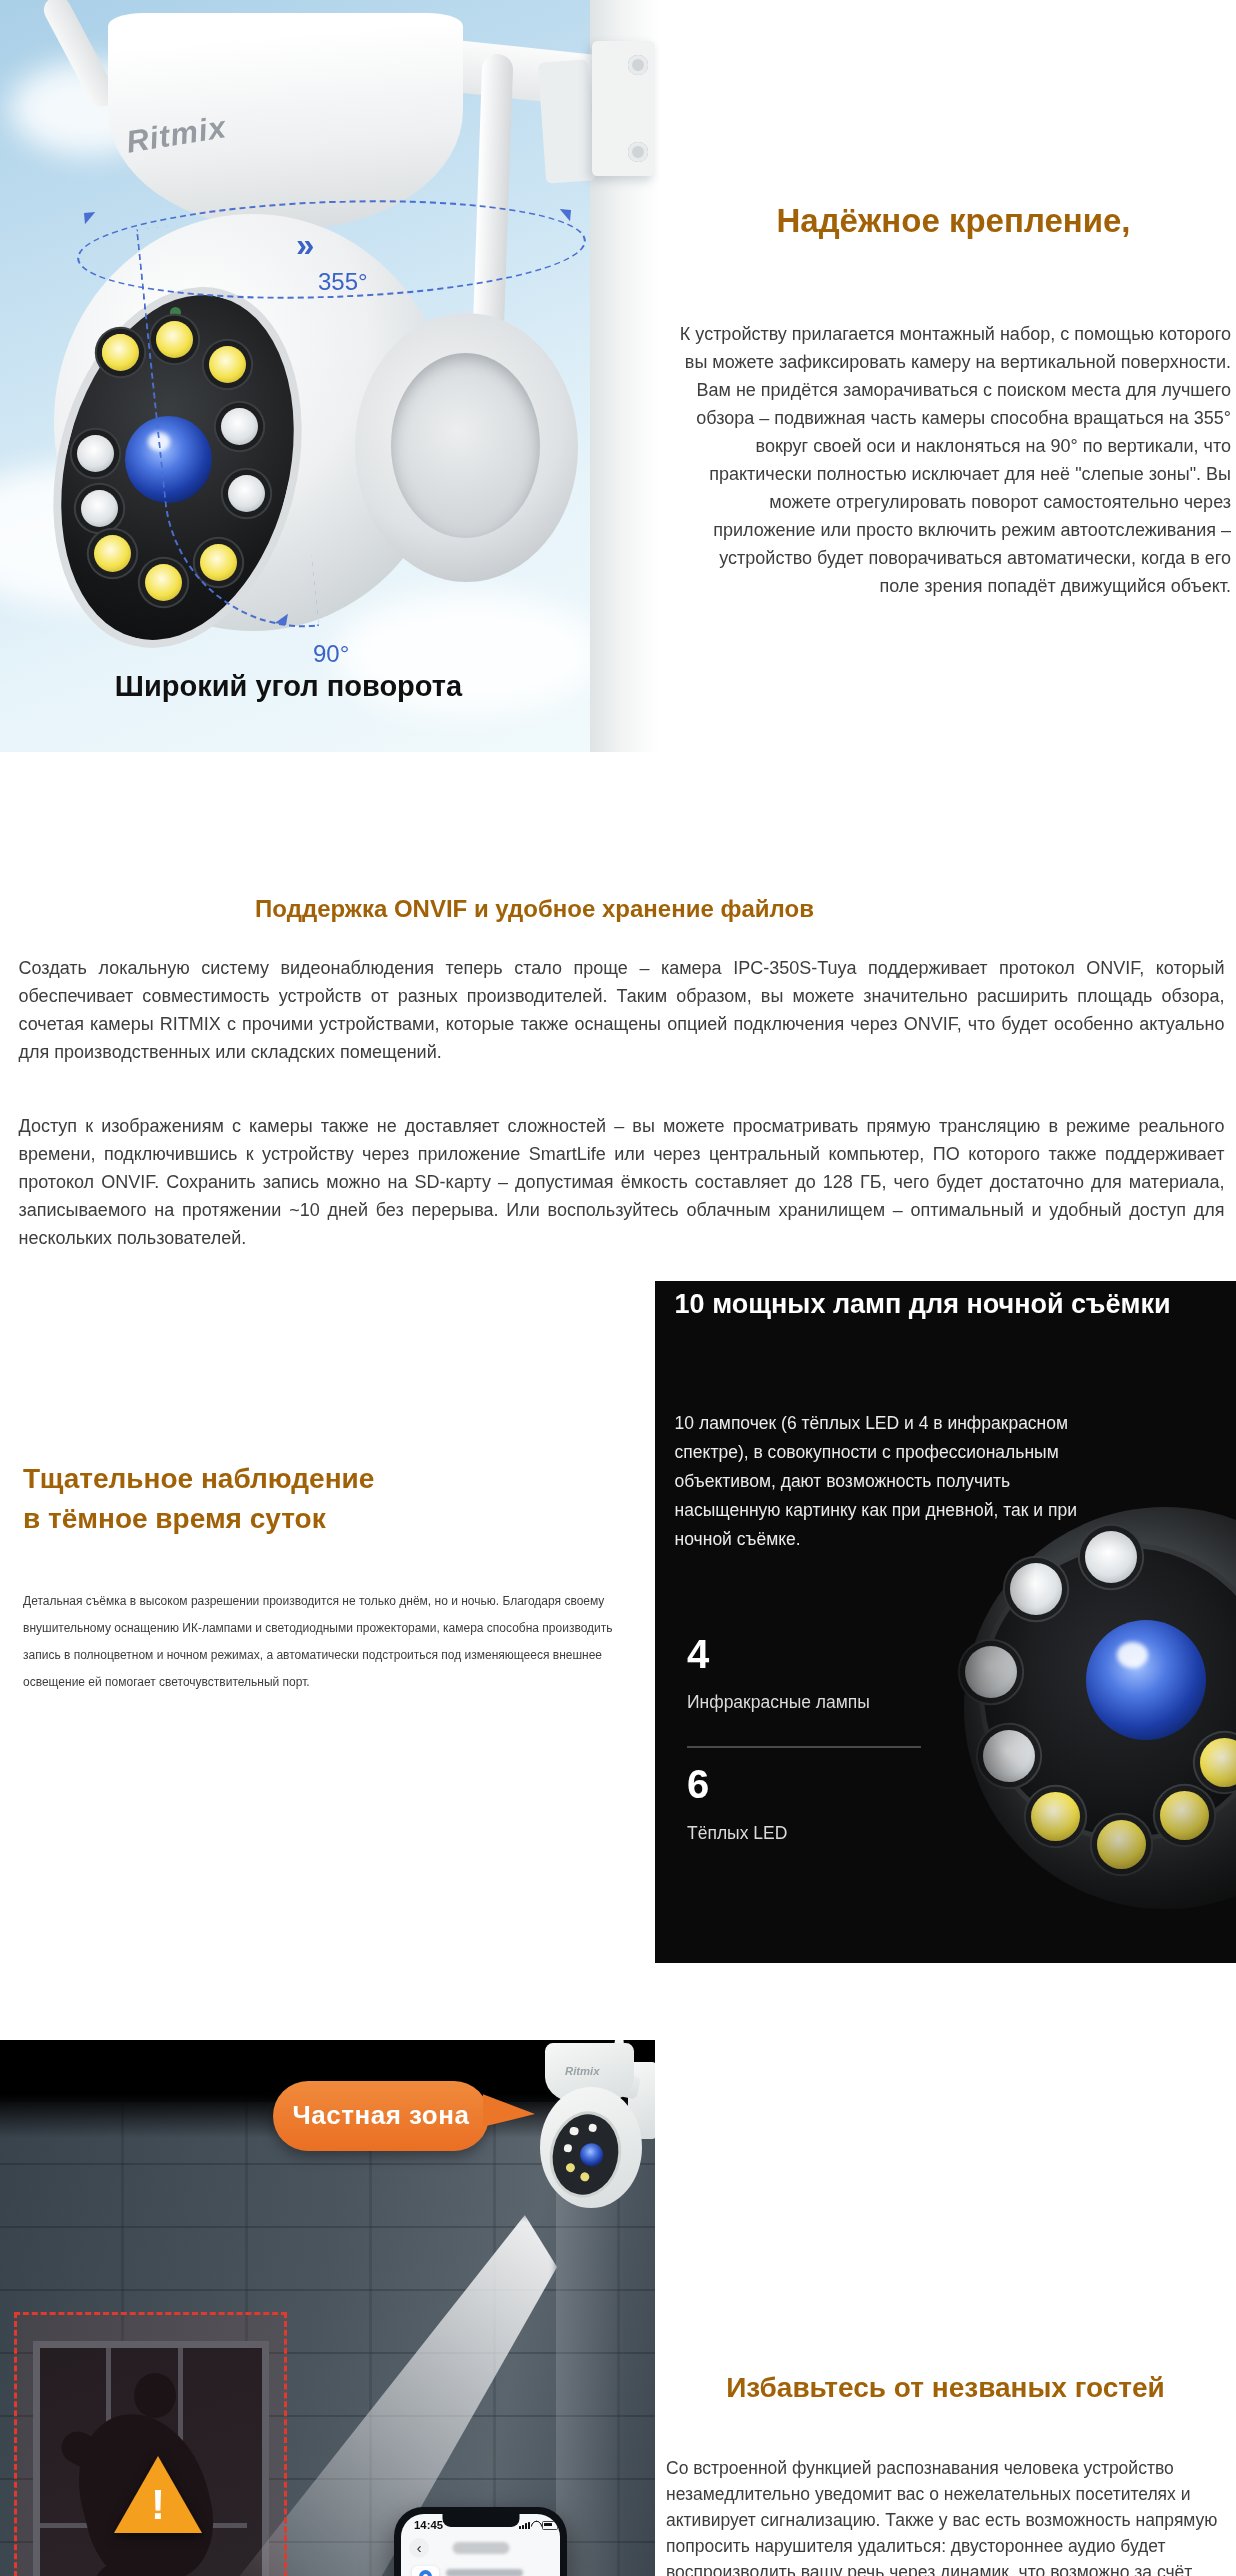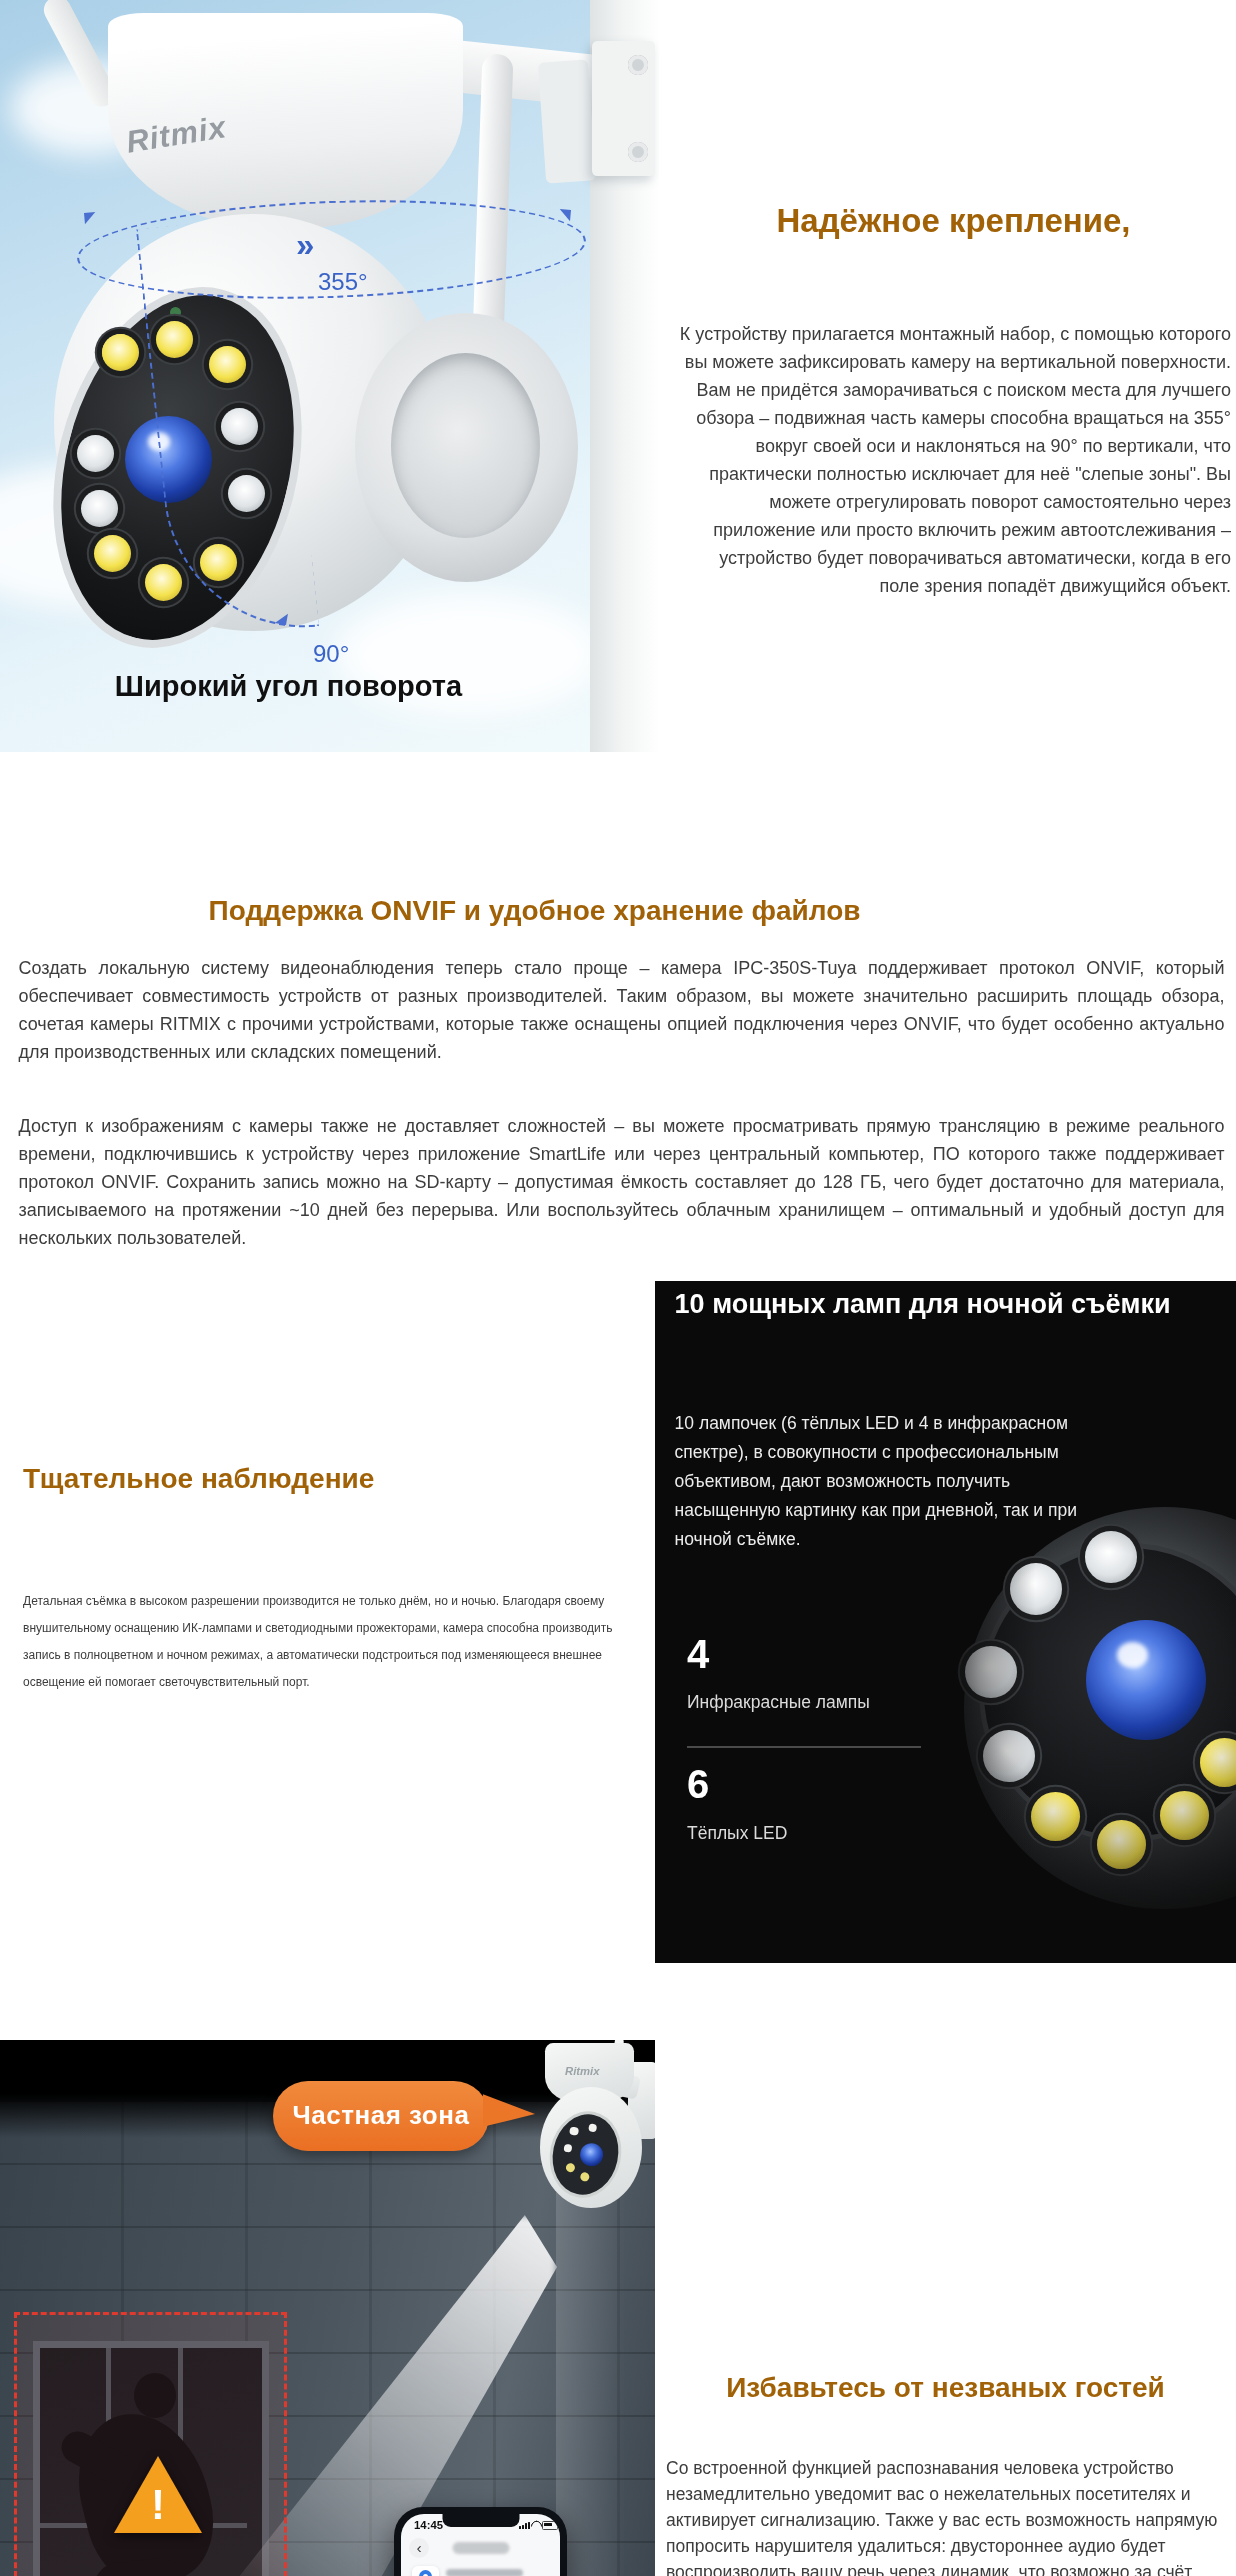--- a/index.html
+++ b/index.html
@@ -47,21 +47,21 @@
   #orbit{left:77px;top:201px;width:505px;height:93px;border:2.6px dashed #4a6fd0;border-radius:50%;transform:rotate(-2deg);}
   .blue-note{color:#3a63c8;}
   .tri{width:0;height:0;border:8.2px solid transparent;}
   #arc90{left:157px;top:221px;width:139px;height:412px;border-left:2.6px dashed #4a6fd0;border-bottom:2.6px dashed #4a6fd0;
          border-radius:0 0 0 144px;transform:rotate(-6deg);}
   #photo1-caption{left:0;top:670px;width:577px;text-align:center;font-size:29px;font-weight:bold;color:#101010;}
   
   #s1-title{left:670px;top:192px;width:567px;text-align:center;font-size:33px;line-height:57px;}
   #s1-para{left:675px;top:320px;width:556px;text-align:right;}
   
-  #s2-heading{left:0;top:895px;width:1069px;text-align:center;font-size:28px;}
+  #s2-heading{left:0;top:895px;width:1069px;text-align:center;font-size:24px;}
   #s2-p1{left:18.5px;top:954px;width:1206px;text-align:justify;}
   #s2-p2{left:18.5px;top:1112px;width:1206px;text-align:justify;}
   
   #s3-left-h{left:23px;top:1459px;width:618px;font-size:28px;line-height:40px;}
   #s3-left-p{left:23px;top:1588px;width:618px;font-size:12px;line-height:27px;}
   #darkbox{left:655px;top:1281px;width:581px;height:682px;background:#0a0a0a;overflow:hidden;}
   .dark-h{left:19.6px;width:546px;color:#ffffff;font-weight:bold;font-size:27px;}
   #dark-para{left:19.6px;top:128px;width:412px;color:#ececec;font-size:17.5px;line-height:29px;}
   .stat-val{left:32px;color:#ffffff;font-size:40px;font-weight:bold;}
   .stat-lab{left:32px;color:#dcdcdc;font-size:17.5px;}
@@ -184,20 +184,21 @@
     <span style="display:block">Надёжное крепление,</span>
   </div>
   <div class="abs body-text" id="s1-para">К устройству прилагается монтажный набор, с помощью которого вы можете зафиксировать камеру на вертикальной поверхности. Вам не придётся заморачиваться с поиском места для лучшего обзора – подвижная часть камеры способна вращаться на 355° вокруг своей оси и наклоняться на 90° по вертикали, что практически полностью исключает для неё "слепые зоны". Вы можете отрегулировать поворот самостоятельно через приложение или просто включить режим автоотслеживания – устройство будет поворачиваться автоматически, когда в его поле зрения попадёт движущийся объект.</div>
 
   <div class="abs h-big" id="s2-heading">Поддержка ONVIF и удобное хранение файлов</div>
   <div class="abs body-text" id="s2-p1">Создать локальную систему видеонаблюдения теперь стало проще – камера IPC-350S-Tuya поддерживает протокол ONVIF, который обеспечивает совместимость устройств от разных производителей. Таким образом, вы можете значительно расширить площадь обзора, сочетая камеры RITMIX с прочими устройствами, которые также оснащены опцией подключения через ONVIF, что будет особенно актуально для производственных или складских помещений.</div>
   <div class="abs body-text" id="s2-p2">Доступ к изображениям с камеры также не доставляет сложностей – вы можете просматривать прямую трансляцию в режиме реального времени, подключившись к устройству через приложение SmartLife или через центральный компьютер, ПО которого также поддерживает протокол ONVIF. Сохранить запись можно на SD-карту – допустимая ёмкость составляет до 128 ГБ, чего будет достаточно для материала, записываемого на протяжении ~10 дней без перерыва. Или воспользуйтесь облачным хранилищем – оптимальный и удобный доступ для нескольких пользователей.</div>
 
   <div class="abs h-big" id="s3-left-h">
     <span style="display:block">Тщательное наблюдение</span>
+    <span style="display:block">в тёмное время суток</span>
   </div>
   <div class="abs" id="s3-left-p">Детальная съёмка в высоком разрешении производится не только днём, но и ночью. Благодаря своему внушительному оснащению ИК-лампами и светодиодными прожекторами, камера способна производить запись в полноцветном и ночном режимах, а автоматически подстроиться под изменяющееся внешнее освещение ей помогает светочувствительный порт.</div>
 
   <div class="abs" id="darkbox">
 
     <div class="abs" id="darkcam">
       <div class="abs" id="dc-body"></div>
       <div class="abs" id="dc-face"></div>
       <div class="abs led-s" style="left:108px;top:66px;width:52px;height:52px;"></div>
       <div class="abs led-s" style="left:63px;top:149px;width:52px;height:52px;"></div>

